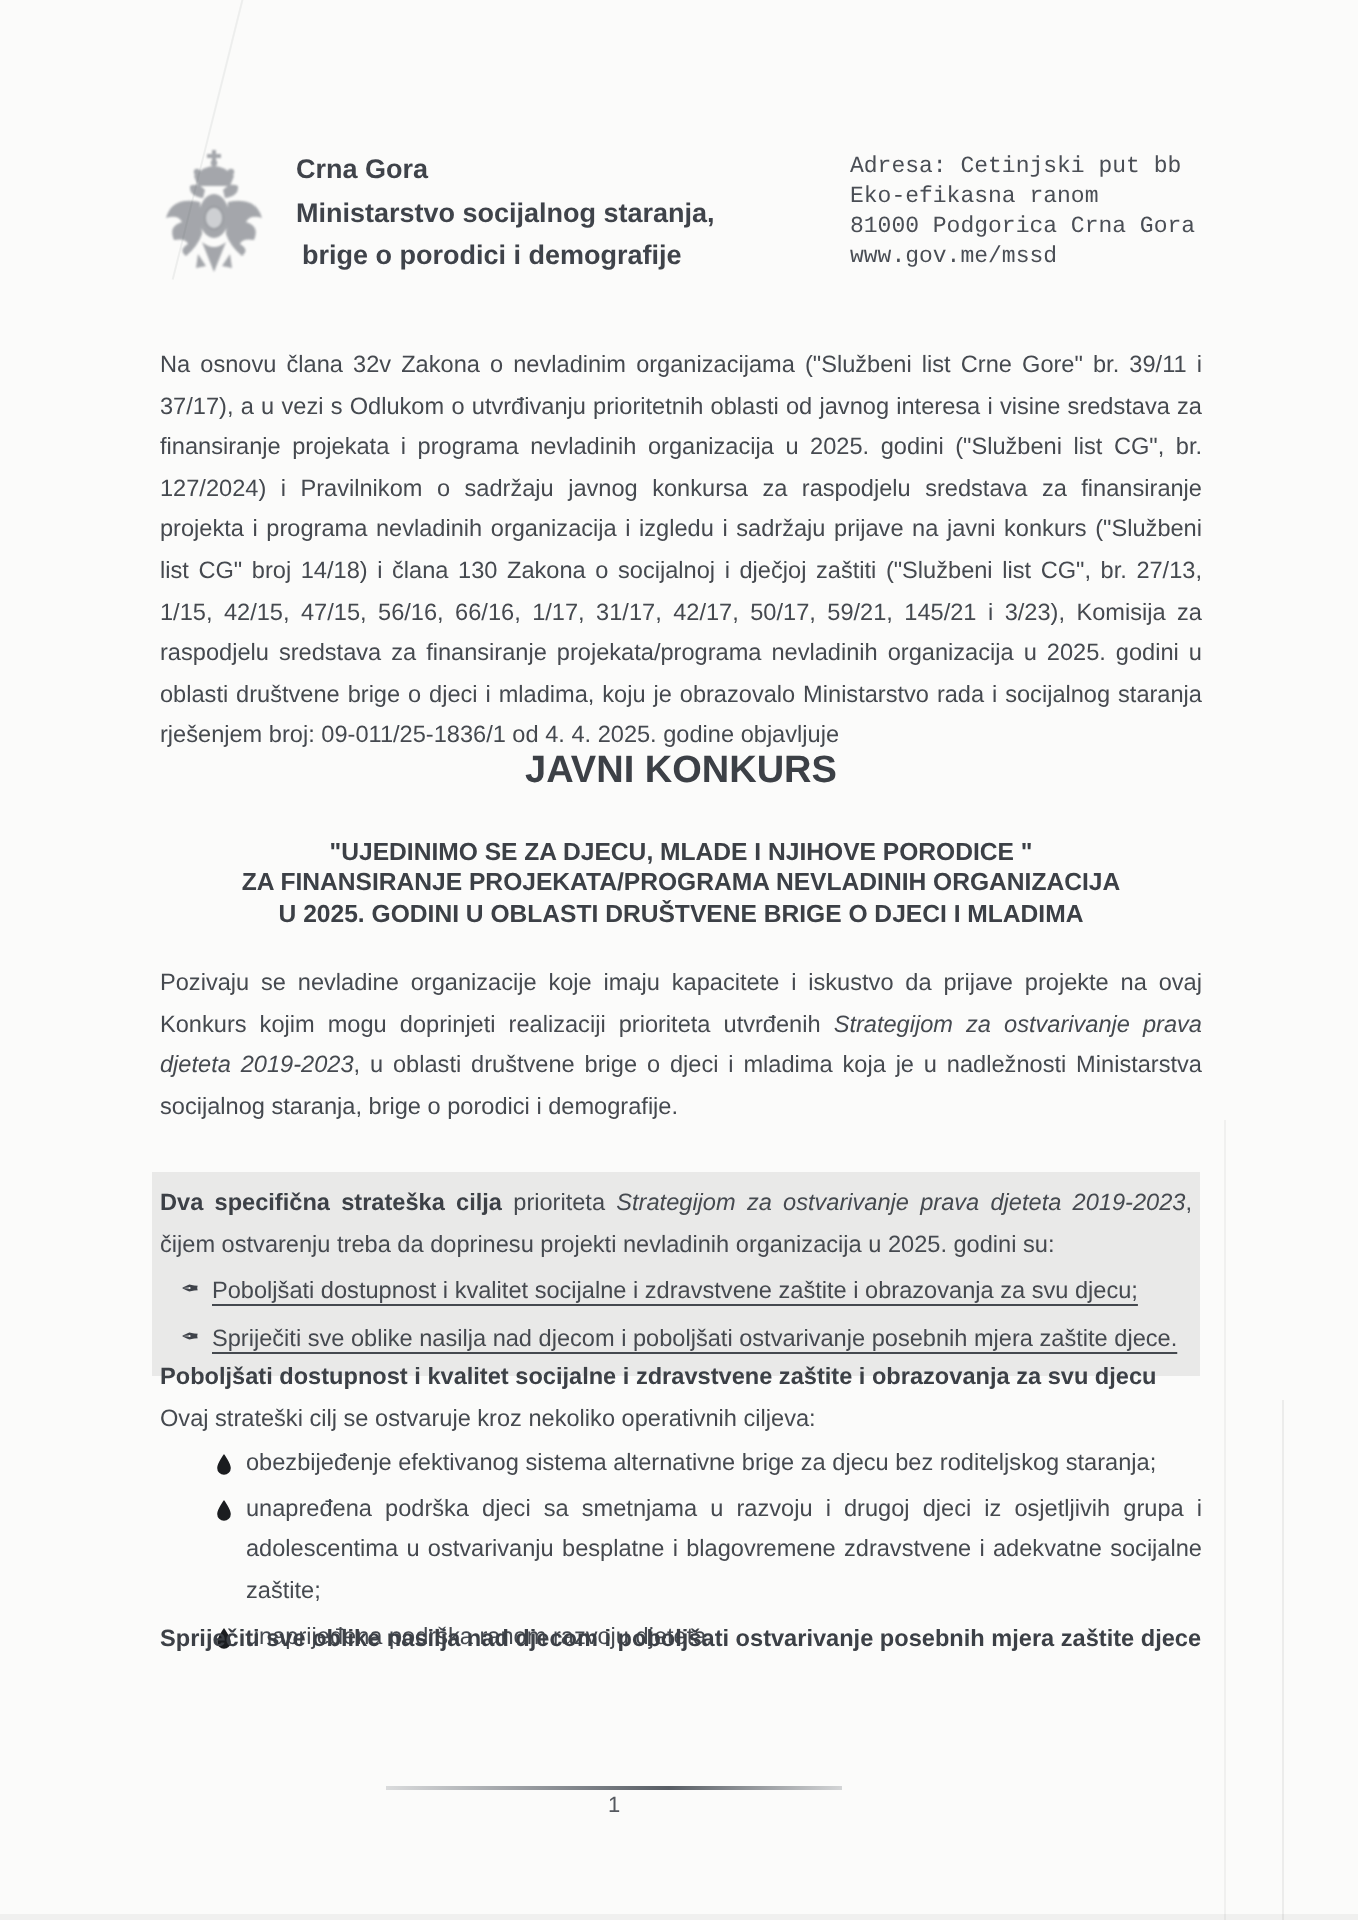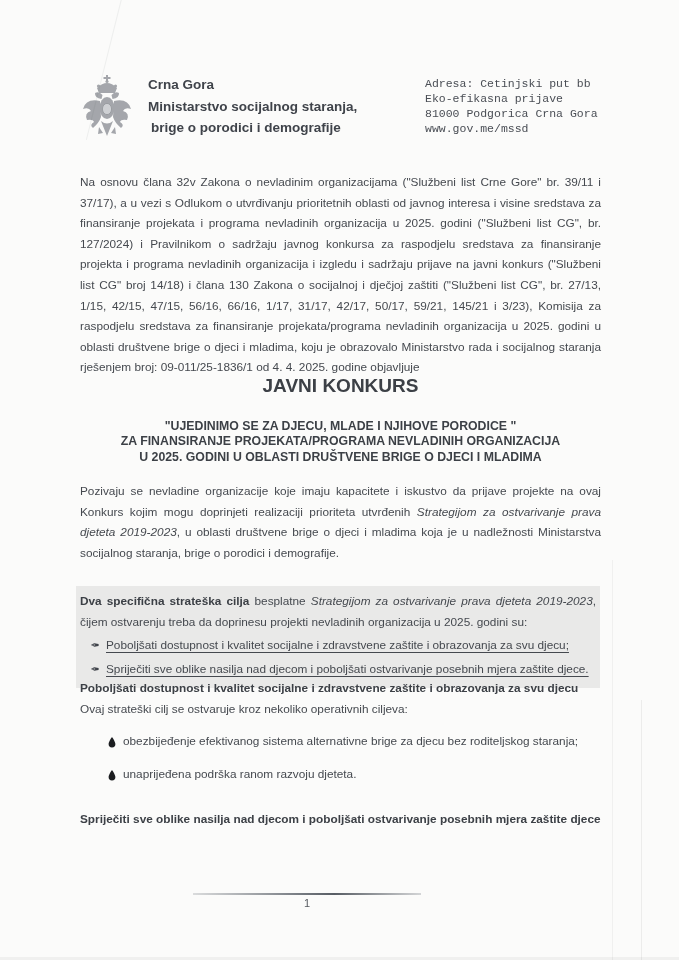--- a/index.html
+++ b/index.html
@@ -32,21 +32,21 @@
 
   
   .strategic{top:586px;left:76px;width:524px;background:#e9e9e8;padding:5px 0 9px 4px;box-sizing:border-box;}
   .goal-row{display:flex;align-items:flex-start;margin-top:3px;padding-left:4px;}
   .pen{flex:0 0 22px;font-size:11px;color:#3f434a;transform:scaleX(-1);line-height:20.6px;text-align:center;}
   .goal-text{text-decoration:underline;text-underline-offset:3px;}
 
   .section-a{top:678px;}
   .section-b{top:809px;}
   .sec-heading{font-weight:bold;color:#3c4046;}
-  .op-row{display:flex;align-items:flex-start;padding-left:28px;margin-top:12px;}
+  .op-row{display:flex;align-items:flex-start;padding-left:28px;margin-top:2px;}
   .drop{flex:0 0 15px;padding-top:6px;}
   .drop svg{display:block;}
 
   
   .footer-rule{position:absolute;top:893px;left:193px;width:228px;height:2px;
     background:linear-gradient(90deg,rgba(120,125,132,.25),rgba(90,96,104,.8) 45%,rgba(70,76,84,.9) 62%,rgba(120,125,132,.3));}
   .page-num{position:absolute;top:897px;left:193px;width:228px;text-align:center;font-size:11px;color:#55595f;}
 
   
   .artifact{position:absolute;pointer-events:none;}
@@ -81,40 +81,40 @@
       <ellipse cx="27" cy="34" rx="4.6" ry="5.6" fill="#c3c6ca"></ellipse>
       <ellipse cx="27" cy="34" rx="4.6" ry="5.6" fill="none" stroke="#83868c" stroke-width="1"></ellipse>
     </svg>
     <div class="ministry">
       <div>Crna Gora</div>
       <div>Ministarstvo socijalnog staranja,</div>
       <div class="indent">brige o porodici i demografije</div>
     </div>
     <div class="address">
       <div>Adresa: Cetinjski put bb</div>
-      <div>Eko-efikasna prijave</div>
+      <div>Eko-efikasna ranom</div>
       <div>81000 Podgorica Crna Gora</div>
       <div>www.gov.me/mssd</div>
     </div>
   </div>
 
   <div class="block preamble justify">Na osnovu člana 32v Zakona o nevladinim organizacijama ("Službeni list Crne Gore" br. 39/11 i 37/17), a u vezi s Odlukom o utvrđivanju prioritetnih oblasti od javnog interesa i visine sredstava za finansiranje projekata i programa nevladinih organizacija u 2025. godini ("Službeni list CG", br. 127/2024) i Pravilnikom o sadržaju javnog konkursa za raspodjelu sredstava za finansiranje projekta i programa nevladinih organizacija i izgledu i sadržaju prijave na javni konkurs ("Službeni list CG" broj 14/18) i člana 130 Zakona o socijalnoj i dječjoj zaštiti ("Službeni list CG", br. 27/13, 1/15, 42/15, 47/15, 56/16, 66/16, 1/17, 31/17, 42/17, 50/17, 59/21, 145/21 i 3/23), Komisija za raspodjelu sredstava za finansiranje projekata/programa nevladinih organizacija u 2025. godini u oblasti društvene brige o djeci i mladima, koju je obrazovalo Ministarstvo rada i socijalnog staranja rješenjem broj: 09-011/25-1836/1 od 4. 4. 2025. godine objavljuje</div>
 
   <div class="block doc-title">JAVNI KONKURS</div>
 
   <div class="block subtitle">
     <div>"UJEDINIMO SE ZA DJECU, MLADE I NJIHOVE PORODICE "</div>
     <div>ZA FINANSIRANJE PROJEKATA/PROGRAMA NEVLADINIH ORGANIZACIJA</div>
     <div>U 2025. GODINI U OBLASTI DRUŠTVENE BRIGE O DJECI I MLADIMA</div>
   </div>
 
   <div class="block invitation justify"><span>Pozivaju se nevladine organizacije koje imaju kapacitete i iskustvo da prijave projekte na ovaj Konkurs kojim mogu doprinjeti realizaciji prioriteta utvrđenih </span><em>Strategijom za ostvarivanje prava djeteta 2019-2023</em><span>, u oblasti društvene brige o djeci i mladima koja je u nadležnosti Ministarstva socijalnog staranja, brige o porodici i demografije.</span></div>
 
   <div class="block strategic">
-    <div class="justify" style="padding-right:4px;"><strong>Dva specifična strateška cilja</strong><span> besplatne </span><em>Strategijom za ostvarivanje prava djeteta 2019-2023</em><span>, čijem ostvarenju treba da doprinesu projekti nevladinih organizacija u 2025. godini su:</span></div>
+    <div class="justify" style="padding-right:4px;"><strong>Dva specifična strateška cilja</strong><span> prioriteta </span><em>Strategijom za ostvarivanje prava djeteta 2019-2023</em><span>, čijem ostvarenju treba da doprinesu projekti nevladinih organizacija u 2025. godini su:</span></div>
     <div class="goal-row">
       <span class="pen">✒</span>
       <span class="goal-text">Poboljšati dostupnost i kvalitet socijalne i zdravstvene zaštite i obrazovanja za svu djecu;</span>
     </div>
     <div class="goal-row">
       <span class="pen">✒</span>
       <span class="goal-text">Spriječiti sve oblike nasilja nad djecom i poboljšati ostvarivanje posebnih mjera zaštite djece.</span>
     </div>
   </div>
 
@@ -128,20 +128,28 @@
           </svg>
         </span>
       <span class="justify">obezbijeđenje efektivanog sistema alternativne brige za djecu bez roditeljskog staranja;</span>
     </div>
     <div class="op-row">
       <span class="drop">
           <svg width="8" height="11" viewBox="0 0 8 11">
             <path d="M4 0 C4 0 7.4 4.6 7.4 7 A3.4 3.4 0 1 1 0.6 7 C0.6 4.6 4 0 4 0 Z" fill="#1b1d20"></path>
           </svg>
         </span>
+      <span class="justify">unapređena podrška djeci sa smetnjama u razvoju i drugoj djeci iz osjetljivih grupa i adolescentima u ostvarivanju besplatne i blagovremene zdravstvene i adekvatne socijalne zaštite;</span>
+    </div>
+    <div class="op-row">
+      <span class="drop">
+          <svg width="8" height="11" viewBox="0 0 8 11">
+            <path d="M4 0 C4 0 7.4 4.6 7.4 7 A3.4 3.4 0 1 1 0.6 7 C0.6 4.6 4 0 4 0 Z" fill="#1b1d20"></path>
+          </svg>
+        </span>
       <span class="justify">unaprijeđena podrška ranom razvoju djeteta.</span>
     </div>
   </div>
 
   <div class="block section-b">
     <div class="sec-heading">Spriječiti sve oblike nasilja nad djecom i poboljšati ostvarivanje posebnih mjera zaštite djece</div>
   </div>
 
   <div class="footer-rule"></div>
   <div class="page-num">1</div>

